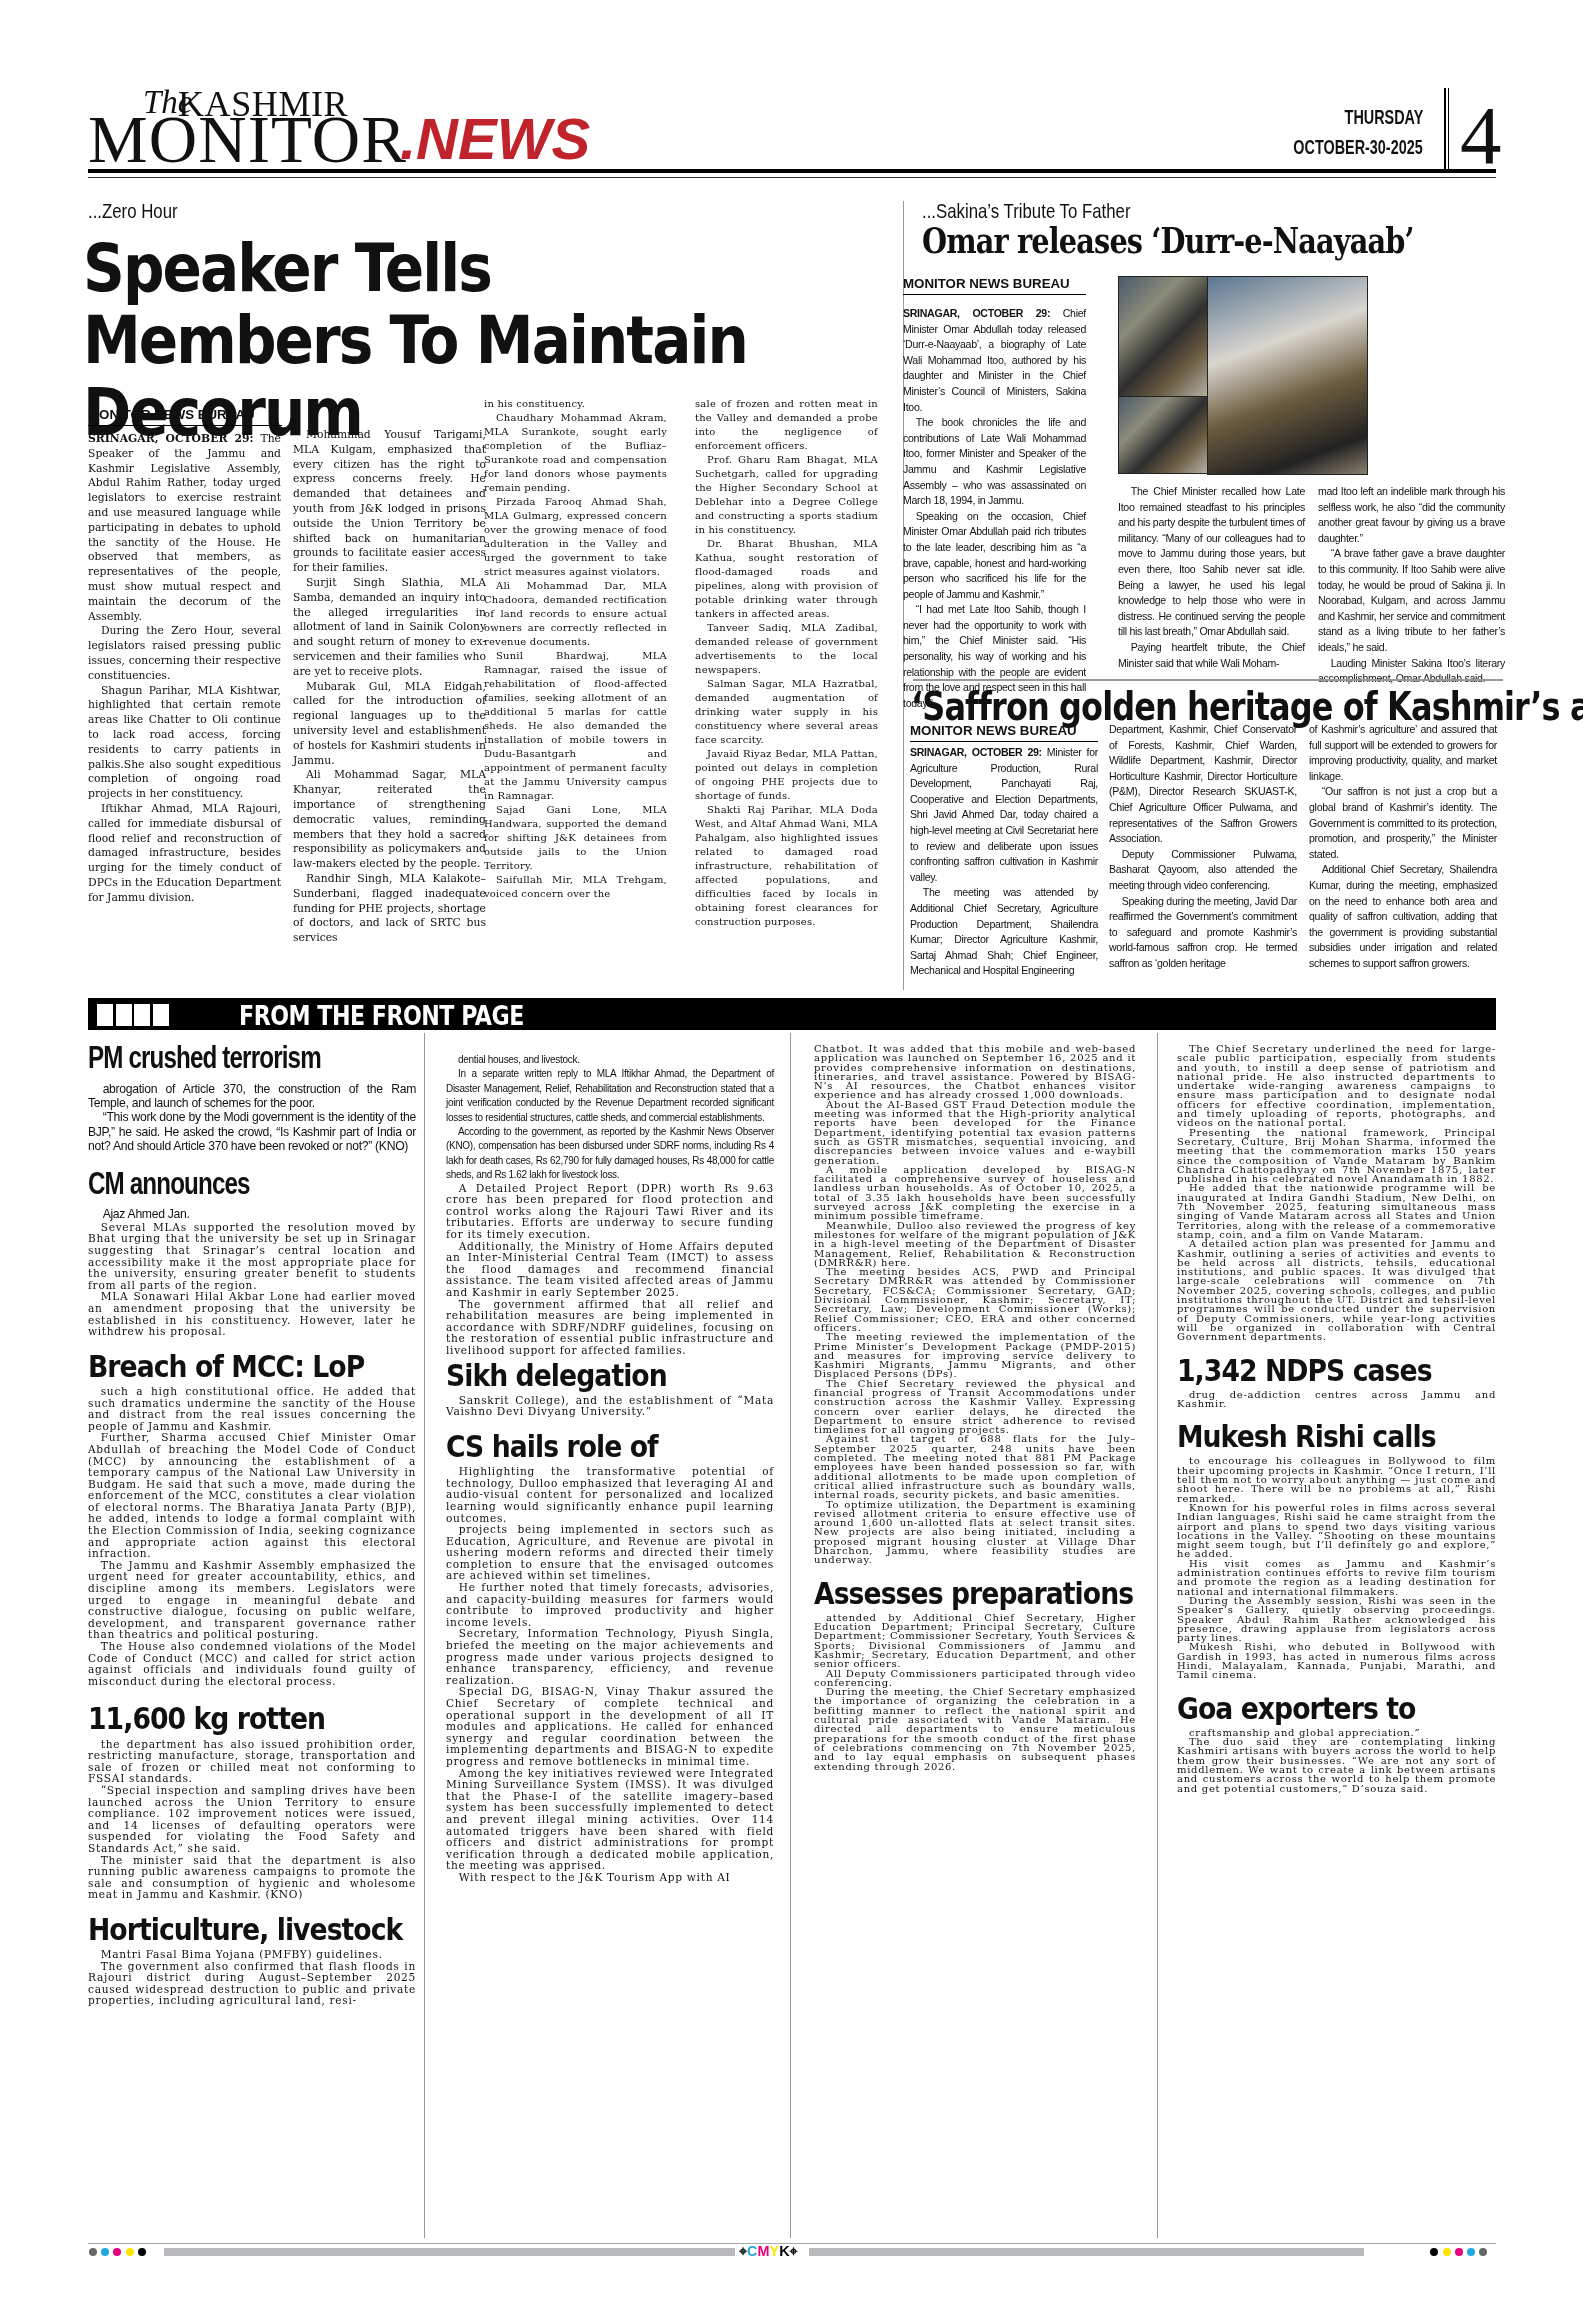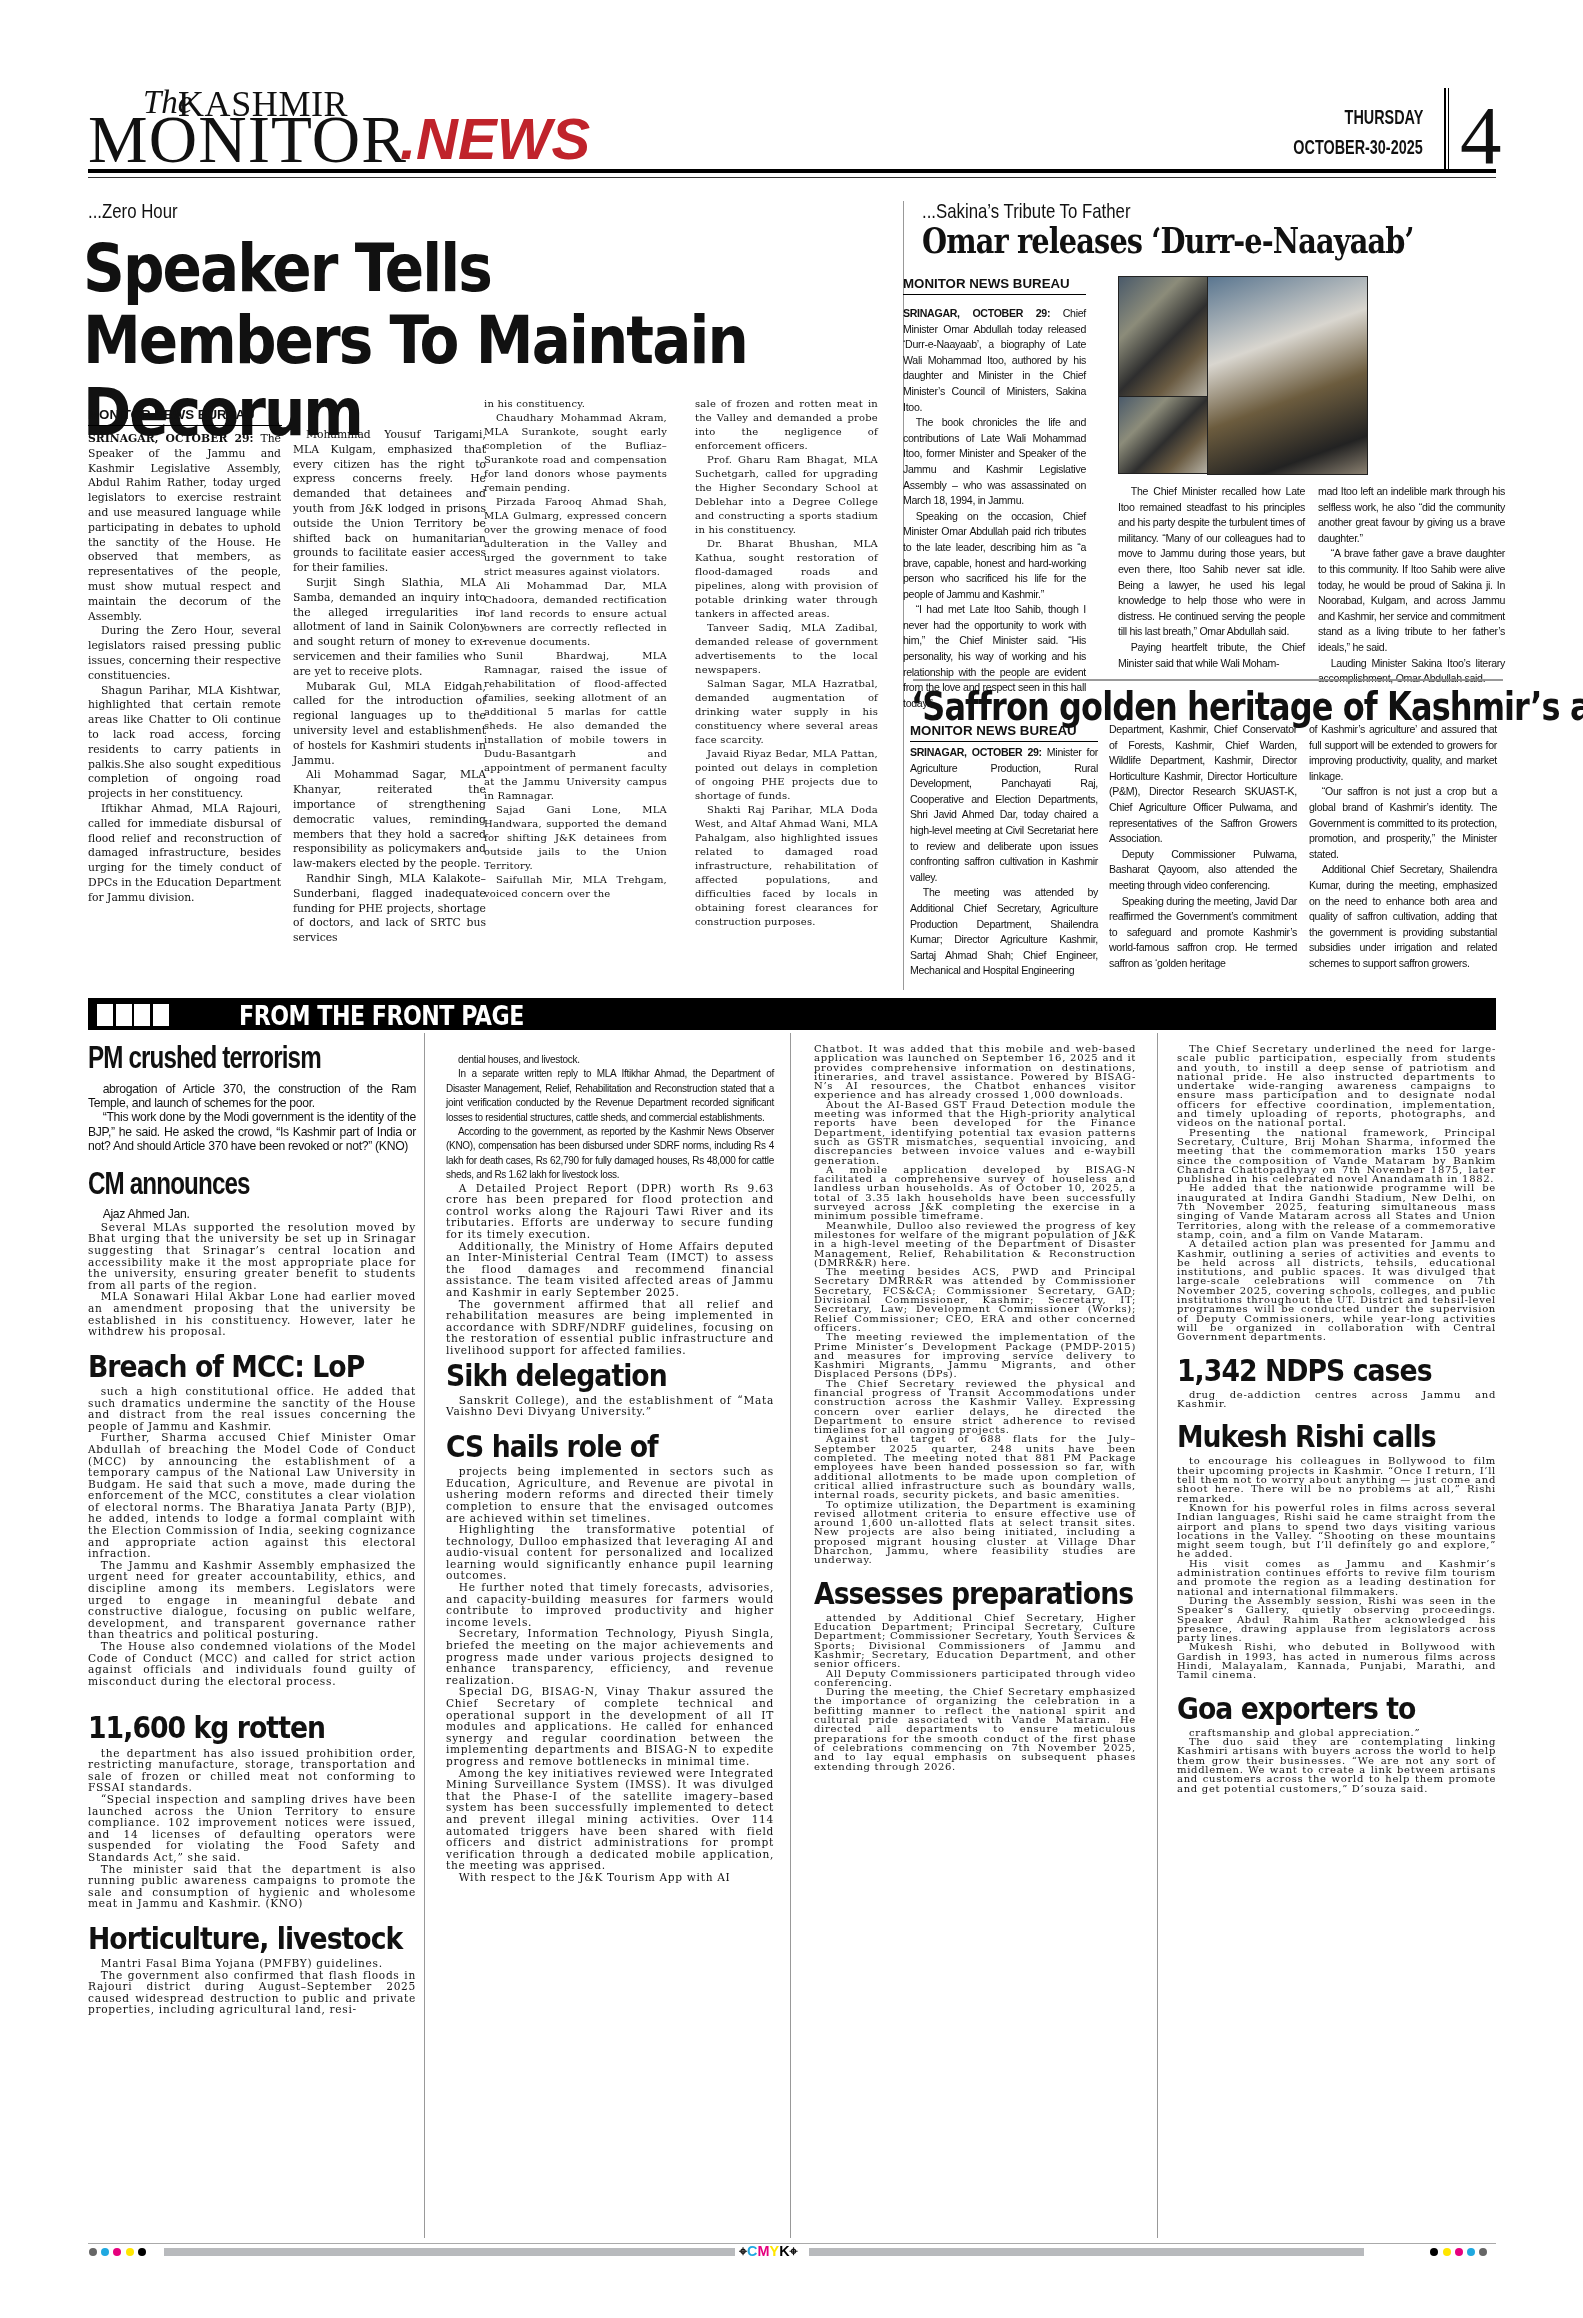--- a/index.html
+++ b/index.html
@@ -179,21 +179,21 @@
   </div>
   <div style="margin-top:10px;">
     <h3 class="sub-h" style="margin:0 0 2.2px 0;">Breach of MCC: LoP</h3>
     <div class="sub-body">
       <p>such a high constitutional office. He added that such dramatics undermine the sanctity of the House and distract from the real issues concerning the people of Jammu and Kashmir.</p>
       <p>Further, Sharma accused Chief Minister Omar Abdullah of breaching the Model Code of Conduct (MCC) by announcing the establishment of a temporary campus of the National Law University in Budgam. He said that such a move, made during the enforcement of the MCC, constitutes a clear violation of electoral norms. The Bharatiya Janata Party (BJP), he added, intends to lodge a formal complaint with the Election Commission of India, seeking cognizance and appropriate action against this electoral infraction.</p>
       <p>The Jammu and Kashmir Assembly emphasized the urgent need for greater accountability, ethics, and discipline among its members. Legislators were urged to engage in meaningful debate and constructive dialogue, focusing on public welfare, development, and transparent governance rather than theatrics and political posturing.</p>
       <p>The House also condemned violations of the Model Code of Conduct (MCC) and called for strict action against officials and individuals found guilty of misconduct during the electoral process.</p>
     </div>
   </div>
-  <div style="margin-top:22px;">
+  <div style="margin-top:13px;">
     <h3 class="sub-h" style="margin:0 0 2.2px 0;">11,600 kg rotten</h3>
     <div class="sub-body">
       <p>the department has also issued prohibition order, restricting manufacture, storage, transportation and sale of frozen or chilled meat not conforming to FSSAI standards.</p>
       <p>“Special inspection and sampling drives have been launched across the Union Territory to ensure compliance. 102 improvement notices were issued, and 14 licenses of defaulting operators were suspended for violating the Food Safety and Standards Act,” she said.</p>
       <p>The minister said that the department is also running public awareness campaigns to promote the sale and consumption of hygienic and wholesome meat in Jammu and Kashmir. (KNO)</p>
     </div>
   </div>
   <div style="margin-top:10px;">
     <h3 class="sub-h" style="margin:0 0 2.2px 0;">Horticulture, livestock</h3>
     <div class="sub-body">
@@ -216,22 +216,22 @@
   </div>
   <div style="margin-top:0;">
     <h3 class="sub-h" style="margin:0 0 2.2px 0;">Sikh delegation</h3>
     <div class="sub-body">
       <p>Sanskrit College), and the establishment of “Mata Vaishno Devi Divyang University.”</p>
     </div>
   </div>
   <div style="margin-top:10px;">
     <h3 class="sub-h" style="margin:0 0 2.2px 0;">CS hails role of</h3>
     <div class="sub-body">
+      <p>Highlighting the transformative potential of technology, Dulloo emphasized that leveraging AI and audio-visual content for personalized and localized learning would significantly enhance pupil learning outcomes.</p>
       <p>projects being implemented in sectors such as Education, Agriculture, and Revenue are pivotal in ushering modern reforms and directed their timely completion to ensure that the envisaged outcomes are achieved within set timelines.</p>
-      <p>Highlighting the transformative potential of technology, Dulloo emphasized that leveraging AI and audio-visual content for personalized and localized learning would significantly enhance pupil learning outcomes.</p>
       <p>He further noted that timely forecasts, advisories, and capacity-building measures for farmers would contribute to improved productivity and higher income levels.</p>
       <p>Secretary, Information Technology, Piyush Singla, briefed the meeting on the major achievements and progress made under various projects designed to enhance transparency, efficiency, and revenue realization.</p>
       <p>Special DG, BISAG-N, Vinay Thakur assured the Chief Secretary of complete technical and operational support in the development of all IT modules and applications. He called for enhanced synergy and regular coordination between the implementing departments and BISAG-N to expedite progress and remove bottlenecks in minimal time.</p>
       <p>Among the key initiatives reviewed were Integrated Mining Surveillance System (IMSS). It was divulged that the Phase-I of the satellite imagery–based system has been successfully implemented to detect and prevent illegal mining activities. Over 114 automated triggers have been shared with field officers and district administrations for prompt verification through a dedicated mobile application, the meeting was apprised.</p>
       <p>With respect to the J&amp;K Tourism App with AI</p>
     </div>
   </div>
 </div>
 
 <div class="abs" style="left:814px;top:1044px;width:322px;">

